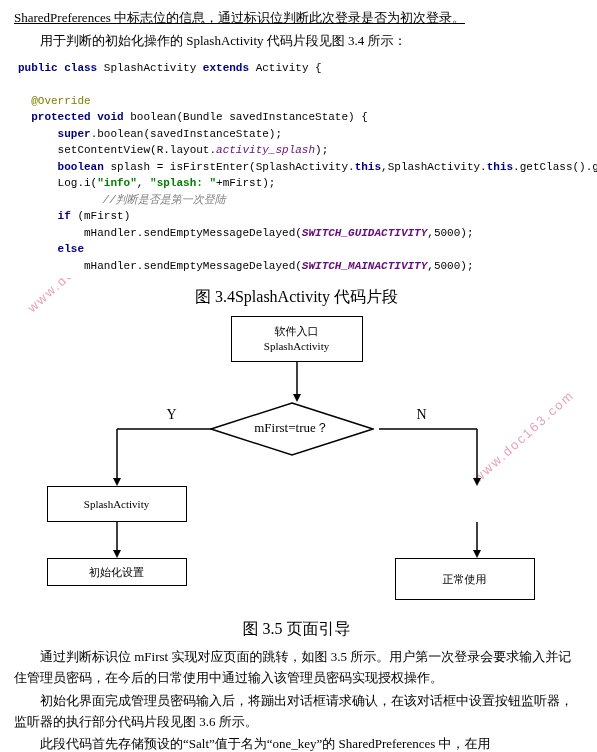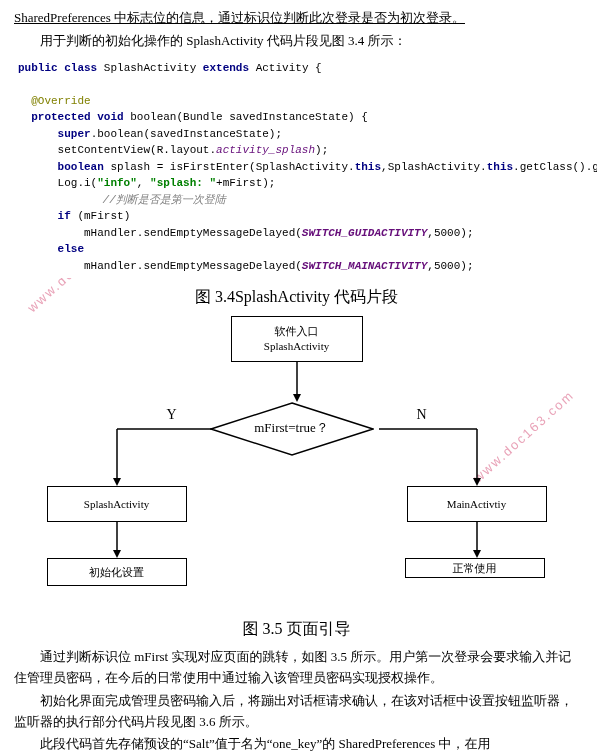--- a/index.html
+++ b/index.html
@@ -139,23 +139,22 @@
     <svg width="164" height="54">
         <polygon points="82,1 163,27 82,53 1,27" fill="#fff" stroke="#000" stroke-width="1.5"></polygon>
       </svg>
     <div class="fc-diamond-text">mFirst=true？</div>
   </div>
 
   <div class="fc-label" style="left:150px;top:88px">Y</div>
   <div class="fc-label" style="left:400px;top:88px">N</div>
 
   <div class="fc-box" style="left:30px;top:170px;width:140px;height:36px">SplashActivity</div>
-  <div class="fc-box" style="left:390px;top:170px;width:140px;height:36px">MainActivtiy</div>
 
   <div class="fc-box" style="left:30px;top:242px;width:140px;height:28px">初始化设置</div>
-  <div class="fc-box" style="left:388px;top:242px;width:140px;height:20px">正常使用</div>
+  <div class="fc-box" style="left:378px;top:242px;width:140px;height:42px">正常使用</div>
 </div>
 
 <div class="caption">图 3.5 页面引导</div>
 
 <p class="para">通过判断标识位 mFirst 实现对应页面的跳转，如图 3.5 所示。用户第一次登录会要求输入并记住管理员密码，在今后的日常使用中通过输入该管理员密码实现授权操作。</p>
 <p class="para">初始化界面完成管理员密码输入后，将蹦出对话框请求确认，在该对话框中设置按钮监听器，监听器的执行部分代码片段见图 3.6 所示。</p>
 <p class="para">此段代码首先存储预设的“Salt”值于名为“one_key”的 SharedPreferences 中，在用</p>
 
 </body></html>

